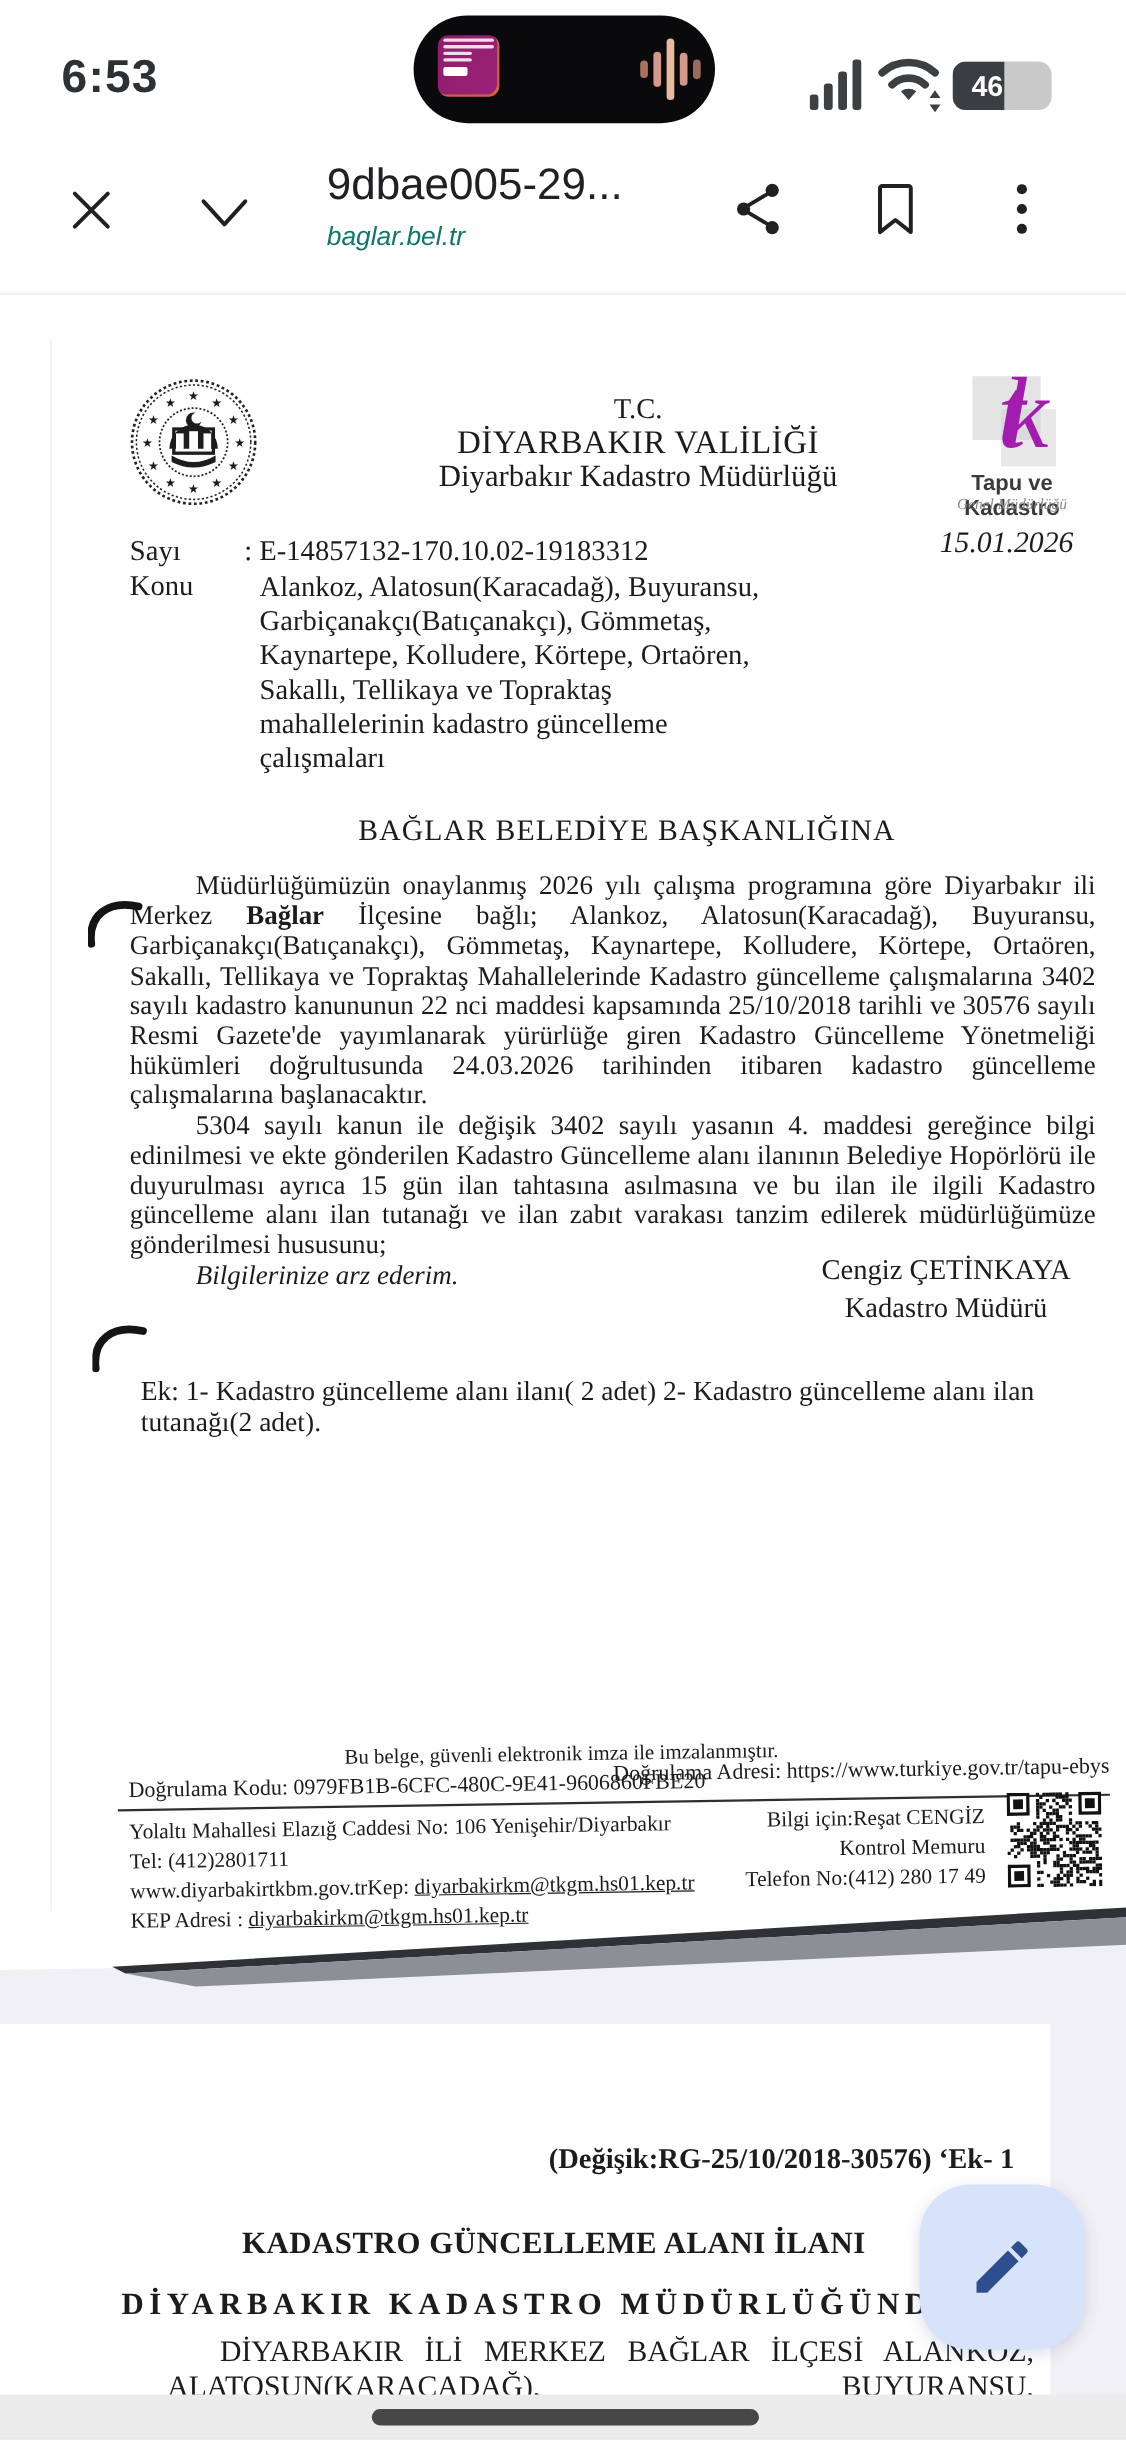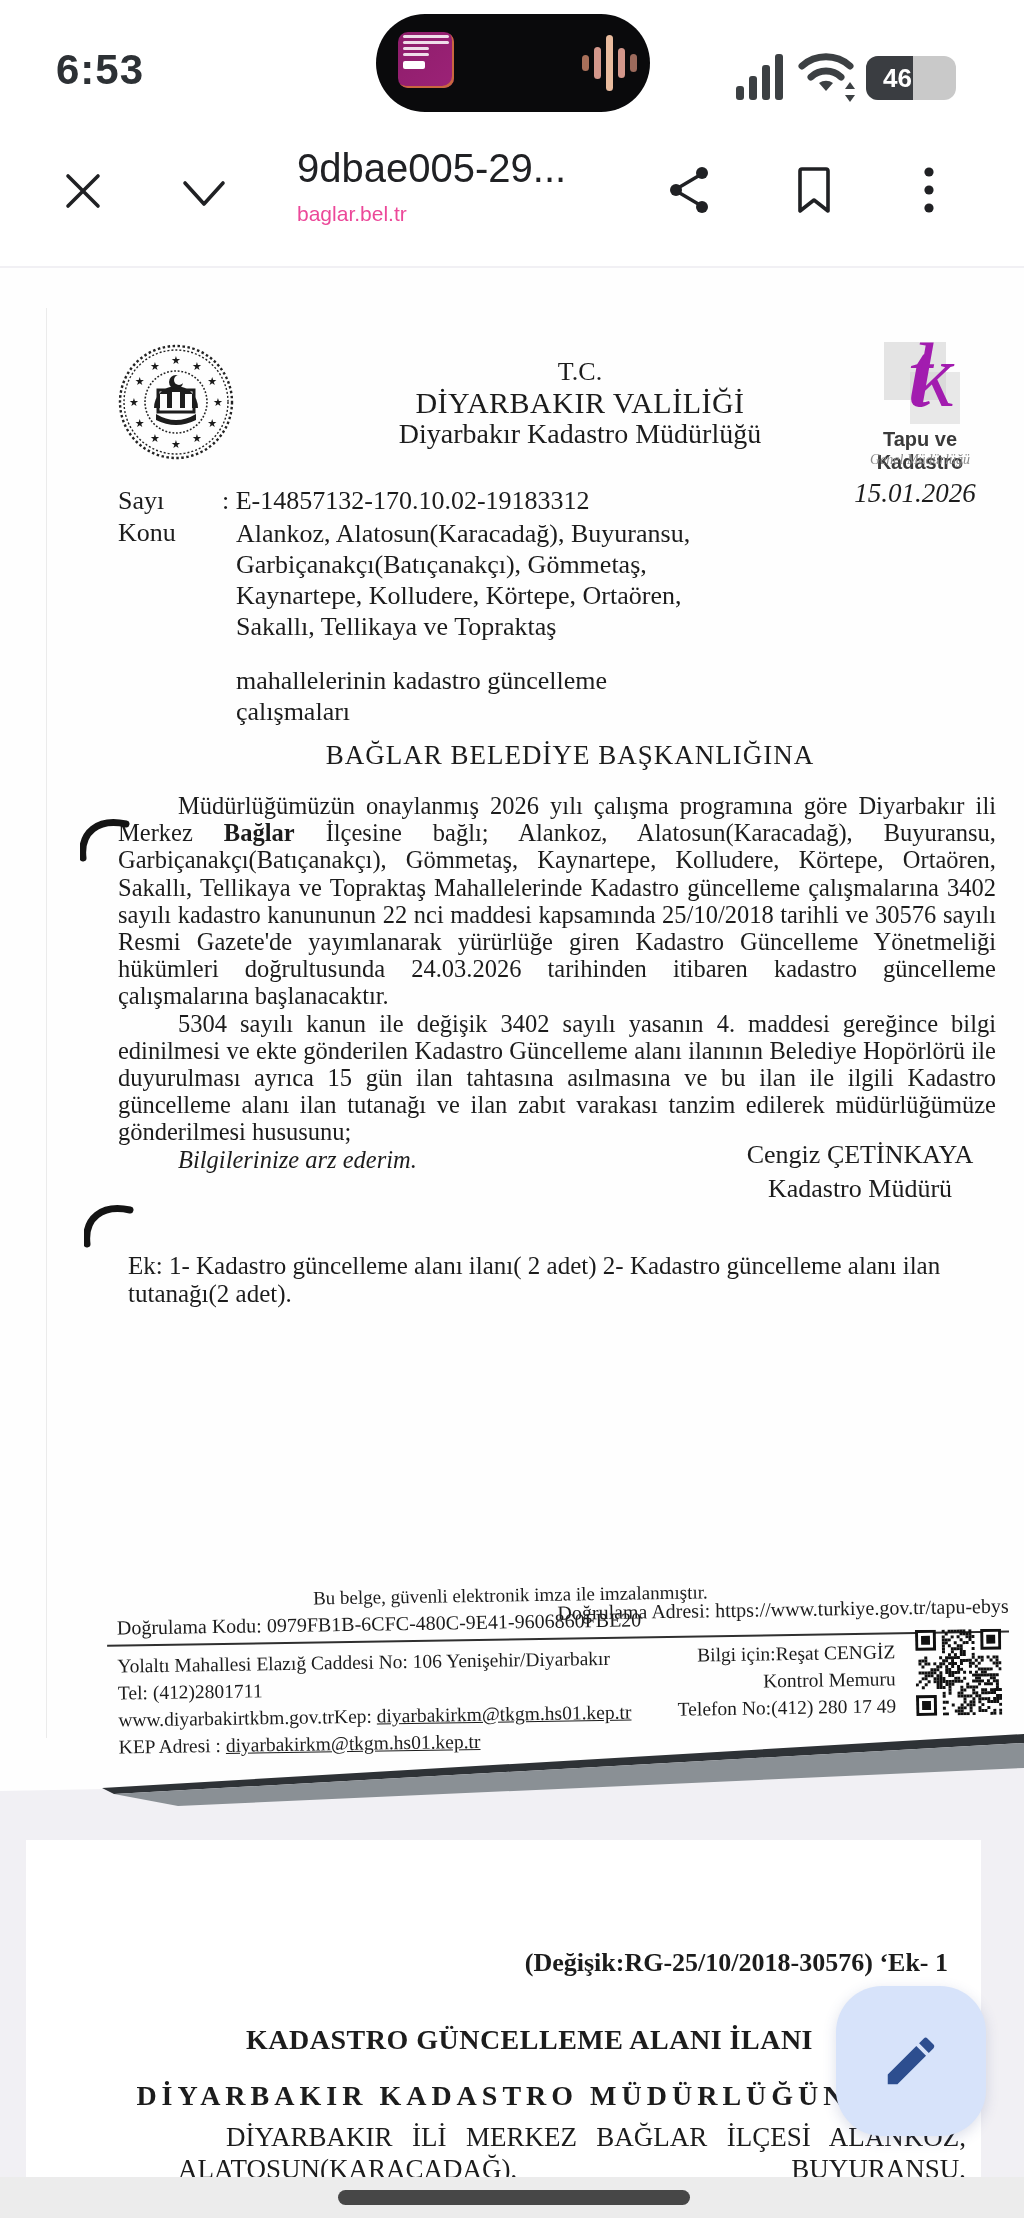--- a/index.html
+++ b/index.html
@@ -22,27 +22,27 @@
   .wifi{position:absolute;left:798px;top:46px;}
   .batt{position:absolute;left:866px;top:56px;width:90px;height:44px;border-radius:12px;overflow:hidden;background:#c9c9c9;}
   .batt .fill{position:absolute;left:0;top:0;bottom:0;width:46px;background:#3a3d41;color:#fff;
     font-size:26px;font-weight:700;display:flex;align-items:center;justify-content:flex-end;padding-right:1px;}
   .batt-nub{position:absolute;left:946px;top:70px;width:6px;height:16px;border-radius:0 4px 4px 0;background:#c9c9c9;}
 
   
   .vheader{position:absolute;top:118px;left:0;width:1024px;height:148px;background:#ffffff;}
   .vheader-divider{position:absolute;top:266px;left:0;width:1024px;height:2px;background:#e4e4e8;}
   .htitle{position:absolute;left:297px;top:28px;font-size:40px;color:#202124;}
-  .hdomain{position:absolute;left:297px;top:84px;font-size:21px;color:#ec4899;}
+  .hdomain{position:absolute;left:297px;top:84px;font-size:24px;color:#0f766e;font-style:italic;}
   .icon-btn{position:absolute;cursor:pointer;}
 
   
   .page1{position:absolute;top:268px;left:0;width:1024px;height:1530px;background:#fefefe;
     clip-path:polygon(0 0,1024px 0,1024px 1468px,106px 1521px,0 1523px);}
-  .page2{position:absolute;top:1840px;left:26px;width:955px;height:337px;background:#ffffff;overflow:hidden;}
+  .page2{position:absolute;top:1840px;left:0;width:955px;height:337px;background:#ffffff;overflow:hidden;}
   .doc{font-family:"Liberation Serif",serif;color:#1c1c1c;}
 
   .tc-block{position:absolute;left:380px;top:88px;width:400px;text-align:center;line-height:31px;}
   .tc-block .l0{font-size:26px;}
   .tc-block .l1{font-size:30px;letter-spacing:.5px;}
   .tc-block .l2{font-size:28px;}
 
   .tk{position:absolute;left:850px;top:68px;width:140px;height:130px;text-align:center;}
   .tk .smudge1{position:absolute;left:34px;top:6px;width:62px;height:58px;background:#c6c6c6;opacity:.45;}
   .tk .smudge2{position:absolute;left:60px;top:36px;width:50px;height:52px;background:#cfcfcf;opacity:.45;}
@@ -237,21 +237,21 @@
 
     <div class="lab" style="top:218px;">Sayı</div>
     <div class="val" style="top:218px;">: E-14857132-170.10.02-19183312</div>
 
     <div class="lab" style="top:250px;">Konu</div>
     <div class="konu-lines">
       <div style="padding-left:14px;">Alankoz, Alatosun(Karacadağ), Buyuransu,</div>
       <div style="padding-left:14px;">Garbiçanakçı(Batıçanakçı), Gömmetaş,</div>
       <div style="padding-left:14px;">Kaynartepe, Kolludere, Körtepe, Ortaören,</div>
       <div style="padding-left:14px;">Sakallı, Tellikaya ve Topraktaş</div>
-      <div style="padding-left:14px;margin-top:23px;">mahallelerinin kadastro güncelleme</div>
+      <div style="padding-left:14px;">mahallelerinin kadastro güncelleme</div>
       <div style="padding-left:14px;">çalışmaları</div>
     </div>
 
     <div class="addressee">BAĞLAR BELEDİYE BAŞKANLIĞINA</div>
 
     <div class="bodytext">
       <p>
         <span>Müdürlüğümüzün onaylanmış 2026 yılı çalışma programına göre Diyarbakır ili Merkez </span><b>Bağlar</b><span> İlçesine bağlı; Alankoz, Alatosun(Karacadağ), Buyuransu, Garbiçanakçı(Batıçanakçı), Gömmetaş, Kaynartepe, Kolludere, Körtepe, Ortaören, Sakallı, Tellikaya ve Topraktaş Mahallelerinde Kadastro güncelleme çalışmalarına 3402 sayılı kadastro kanununun 22 nci maddesi kapsamında 25/10/2018 tarihli ve 30576 sayılı Resmi Gazete'de yayımlanarak yürürlüğe giren Kadastro Güncelleme Yönetmeliği hükümleri doğrultusunda 24.03.2026 tarihinden itibaren kadastro güncelleme çalışmalarına başlanacaktır.</span>
       </p>
       <p>5304 sayılı kanun ile değişik 3402 sayılı yasanın 4. maddesi gereğince bilgi edinilmesi ve ekte gönderilen Kadastro Güncelleme alanı ilanının Belediye Hopörlörü ile duyurulması ayrıca 15 gün ilan tahtasına asılmasına ve bu ilan ile ilgili Kadastro güncelleme alanı ilan tutanağı ve ilan zabıt varakası tanzim edilerek müdürlüğümüze gönderilmesi hususunu;</p>

